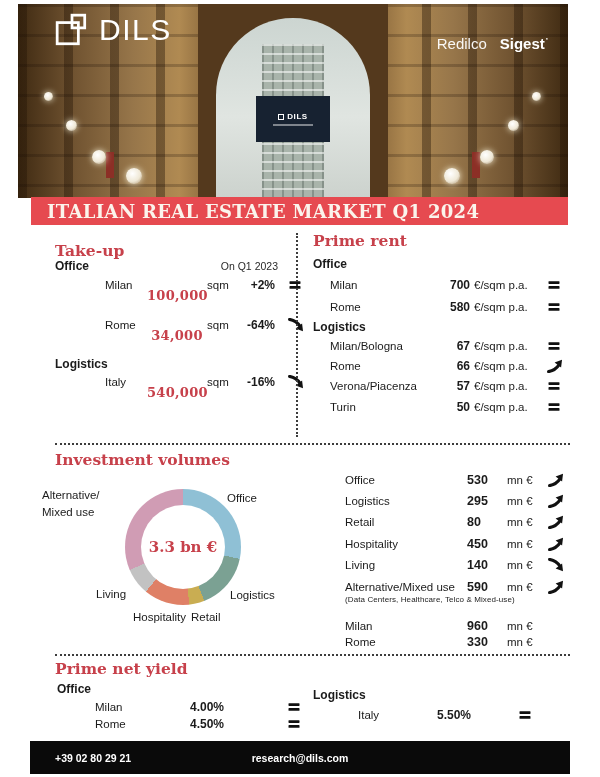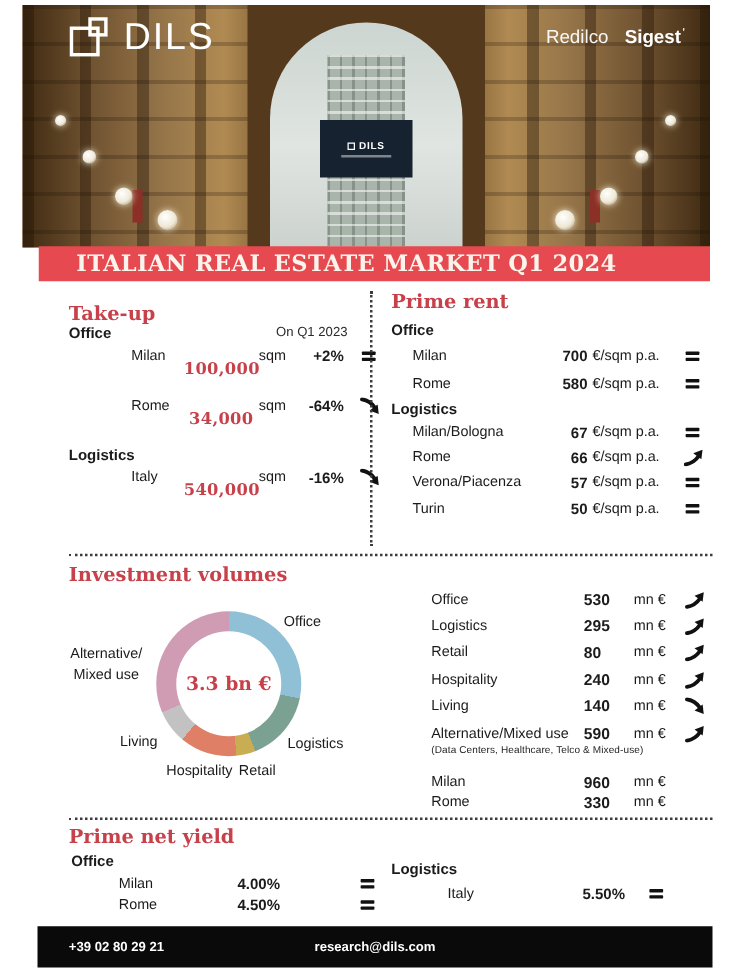--- a/index.html
+++ b/index.html
@@ -36,27 +36,27 @@
   .bb-sq{width:6px;height:6px;border:1px solid #fff;display:inline-block;}
   .bb-line{width:40px;height:2px;background:rgba(255,255,255,.45);}
   .lamp{position:absolute;border-radius:50%;
     background:radial-gradient(circle at 40% 35%,#ffffff 0%,#efe8d6 55%,rgba(222,210,188,.25) 100%);
     box-shadow:0 0 6px rgba(255,250,225,.85);}
   .flag{position:absolute;width:8px;height:26px;background:#8c2f26;}
 
   .brand{position:absolute;left:54px;top:12px;display:flex;align-items:center;gap:9px;color:#fff;}
   .brand .word{font-size:30px;font-weight:500;letter-spacing:1.5px;line-height:36px;}
   .partners{position:absolute;right:52px;top:21px;display:flex;align-items:baseline;gap:13px;color:#fff;font-size:15px;}
-  .partners .p-light{font-weight:400;opacity:.95;}
+  .partners .p-light{font-weight:400;opacity:.95;margin-top:14px;}
   .partners .p-bold{font-weight:700;}
   .partners sup{font-size:8px;margin-left:1px;}
 
   
   .banner{position:absolute;left:31px;top:197px;width:537px;height:28px;background:var(--banner-red);
-    color:#fbf4ec;display:flex;align-items:center;padding-left:30px;
+    color:#fbf4ec;display:flex;align-items:center;padding-left:16px;
     font-family:"DejaVu Serif",serif;font-weight:bold;font-size:18px;letter-spacing:.3px;}
 
   
   .sec-h{font-family:"DejaVu Serif",serif;font-weight:bold;font-size:15.5px;color:var(--red);}
   .grp{font-weight:700;font-size:12px;color:var(--ink);}
   .small-note{font-size:10.5px;color:#2a2a2a;}
   .red-val{font-family:"DejaVu Serif",serif;font-weight:bold;font-size:13px;color:var(--red);letter-spacing:.3px;}
   .dot-h{border-top:2px dotted #3c3c3c;height:0;}
   .dot-v{border-left:2px dotted #3c3c3c;width:0;}
   .trend-icon{display:inline-flex;align-items:center;justify-content:center;width:17px;height:14px;}
@@ -265,21 +265,21 @@
       </span>
   </div>
 
   <div class="abs dot-h" style="left:55px;top:443px;width:515px;"></div>
 
   <div class="abs sec-h" style="left:55px;top:450px;">Investment volumes</div>
 
   <div class="donut" style="background: conic-gradient(rgb(143, 192, 213) 0deg, rgb(143, 192, 213) 101.76deg, rgb(123, 161, 147) 101.76deg, rgb(123, 161, 147) 158.4deg, rgb(201, 173, 82) 158.4deg, rgb(201, 173, 82) 173.76deg, rgb(223, 128, 102) 173.76deg, rgb(223, 128, 102) 219.84deg, rgb(194, 194, 194) 219.84deg, rgb(194, 194, 194) 246.72deg, rgb(208, 156, 180) 246.72deg, rgb(208, 156, 180) 360deg);"></div>
   <div class="donut-center">3.3 bn €</div>
   <div class="abs d-label" style="left:227px;top:492px;">Office</div>
-  <div class="abs d-label" style="left:42px;top:487px;width:86px;text-align:center;line-height:17px;margin-top:28px;">
+  <div class="abs d-label" style="left:42px;top:487px;width:86px;line-height:17px;">
     <span>Alternative/</span><br>
     <span>Mixed use</span>
   </div>
   <div class="abs d-label" style="left:96px;top:588px;">Living</div>
   <div class="abs d-label" style="left:230px;top:589px;">Logistics</div>
   <div class="abs d-label" style="left:133px;top:611px;display:flex;gap:5px;">
     <span>Hospitality</span>
     <span>Retail</span>
   </div>
 
@@ -311,21 +311,21 @@
     <span class="inv-unit">mn €</span>
     <span class="trend-icon">
         <svg width="16" height="14" viewBox="0 0 16 14">
           <path d="M1.6 12.6 C6 11.8 9.4 9.6 12 5.8" fill="none" stroke="#111" stroke-width="3.1" stroke-linecap="round"></path>
           <path d="M15 0.8 L14.1 8.4 L7.6 3.6 Z" fill="#111"></path>
         </svg>
       </span>
   </div>
   <div class="abs inv-row" style="top:534px;">
     <span class="inv-label">Hospitality</span>
-    <span class="inv-val">240</span>
+    <span class="inv-val">450</span>
     <span class="inv-unit">mn €</span>
     <span class="trend-icon">
         <svg width="16" height="14" viewBox="0 0 16 14">
           <path d="M1.6 12.6 C6 11.8 9.4 9.6 12 5.8" fill="none" stroke="#111" stroke-width="3.1" stroke-linecap="round"></path>
           <path d="M15 0.8 L14.1 8.4 L7.6 3.6 Z" fill="#111"></path>
         </svg>
       </span>
   </div>
   <div class="abs inv-row" style="top:555px;">
     <span class="inv-label">Living</span>
@@ -384,21 +384,21 @@
         <svg width="15" height="12" viewBox="0 0 15 12">
           <rect x="1.5" y="2.2" width="11" height="2.7" rx="0.6" fill="#111"></rect>
           <rect x="1.5" y="7.1" width="11" height="2.7" rx="0.6" fill="#111"></rect>
         </svg>
       </span>
   </div>
 
   <div class="abs grp" style="left:313px;top:688px;">Logistics</div>
   <div class="abs py-row" style="left:350px;top:706px;">
     <span class="py-city" style="width:58px;padding-left:8px;">Italy</span>
-    <span class="py-val" style="width:92px;text-align:right;">5.50%</span>
+    <span class="py-val" style="width:92px;">5.50%</span>
     <span class="trend-icon" style="margin-left:16px;width:19px;">
         <svg width="15" height="12" viewBox="0 0 15 12">
           <rect x="1.5" y="2.2" width="11" height="2.7" rx="0.6" fill="#111"></rect>
           <rect x="1.5" y="7.1" width="11" height="2.7" rx="0.6" fill="#111"></rect>
         </svg>
       </span>
   </div>
 
   <div class="footer">
     <span>+39 02 80 29 21</span>

